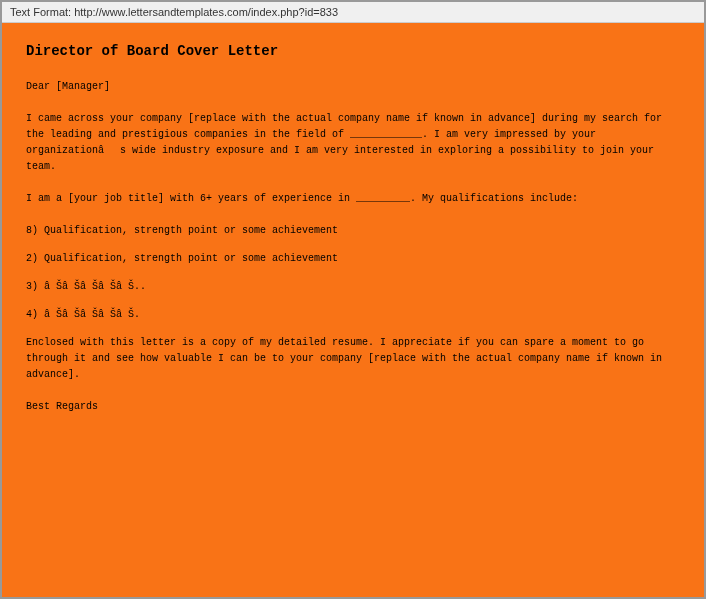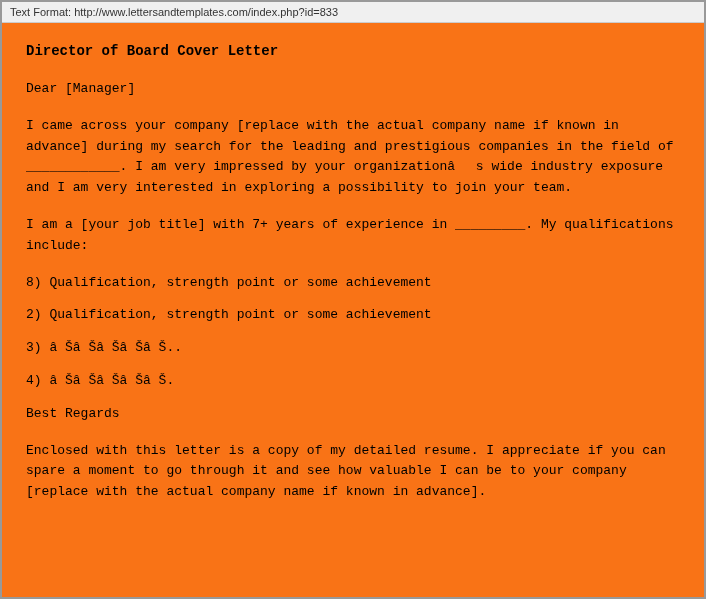--- a/index.html
+++ b/index.html
@@ -42,21 +42,21 @@
     }
 
     .letter-title {
       font-size: 14px;
       font-weight: bold;
       margin-bottom: 20px;
       font-family: 'Courier New', Courier, monospace;
     }
 
     .letter-body {
-      font-size: 13px;
+      font-size: 10px;
       line-height: 1.6;
       font-family: 'Courier New', Courier, monospace;
       color: #000;
     }
 
     .paragraph {
       margin-bottom: 16px;
     }
 
     .list-item {
@@ -73,28 +73,28 @@
   </div>
 
   <div class="content">
     <div class="letter-title">Director of Board Cover Letter</div>
 
     <div class="letter-body">
       <div class="paragraph">Dear [Manager]</div>
 
       <div class="paragraph">I came across your company [replace with the actual company name if known in advance] during my search for the leading and prestigious companies in the field of ____________. I am very impressed by your organizationâs wide industry exposure and I am very interested in exploring a possibility to join your team.</div>
 
-      <div class="paragraph">I am a [your job title] with 7+ years of experience in _________. My qualifications include:</div>
+      <div class="paragraph">I am a [your job title] with 6+ years of experience in _________. My qualifications include:</div>
 
       <div class="list-item">8) Qualification, strength point or some achievement</div>
 
       <div class="list-item">2) Qualification, strength point or some achievement</div>
 
       <div class="list-item">3) â Šâ Šâ Šâ Šâ Š..</div>
 
       <div class="list-item">4) â Šâ Šâ Šâ Šâ Š.</div>
 
+      <div class="paragraph">Enclosed with this letter is a copy of my detailed resume. I appreciate if you can spare a moment to go through it and see how valuable I can be to your company [replace with the actual company name if known in advance].</div>
+
       <div class="paragraph">Best Regards</div>
-
-      <div class="paragraph">Enclosed with this letter is a copy of my detailed resume. I appreciate if you can spare a moment to go through it and see how valuable I can be to your company [replace with the actual company name if known in advance].</div>
     </div>
   </div>
 </div>
 
 </body></html>

